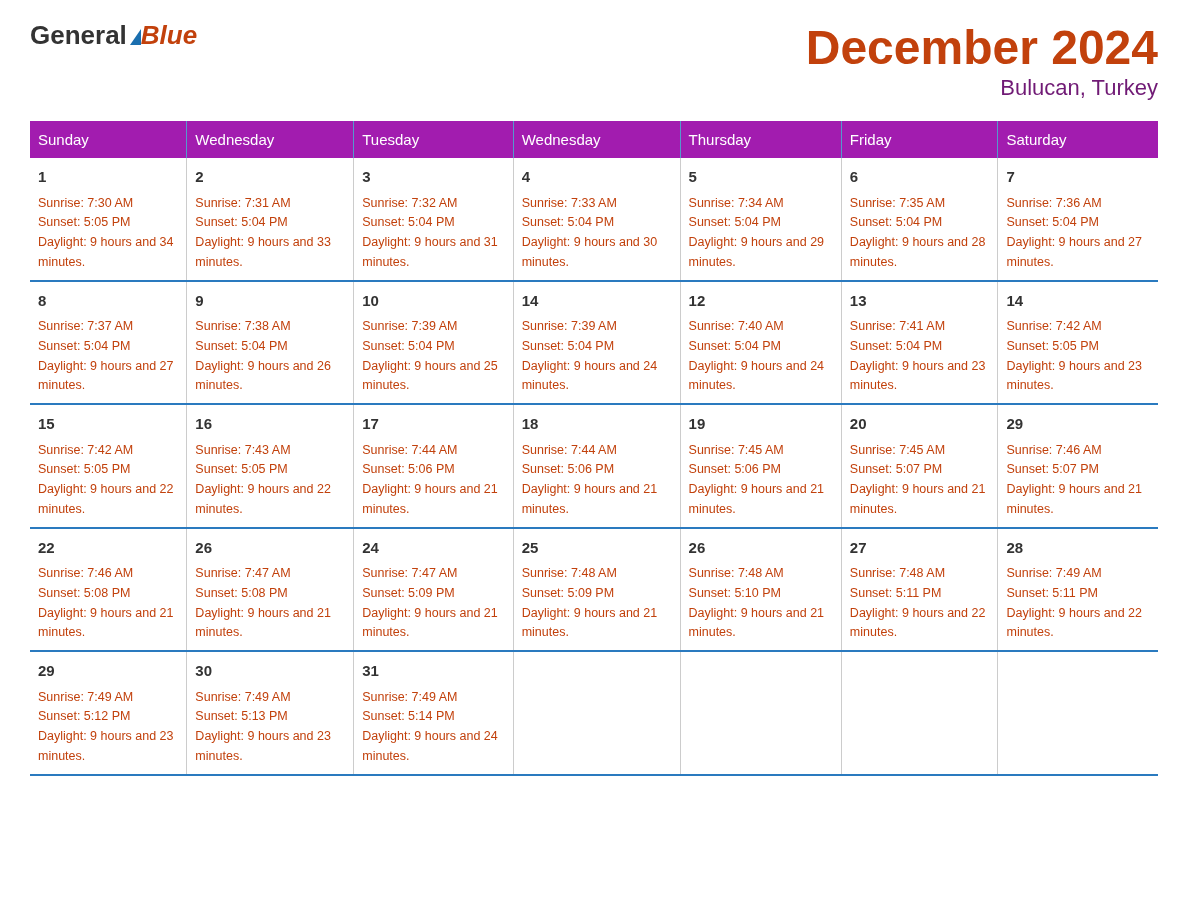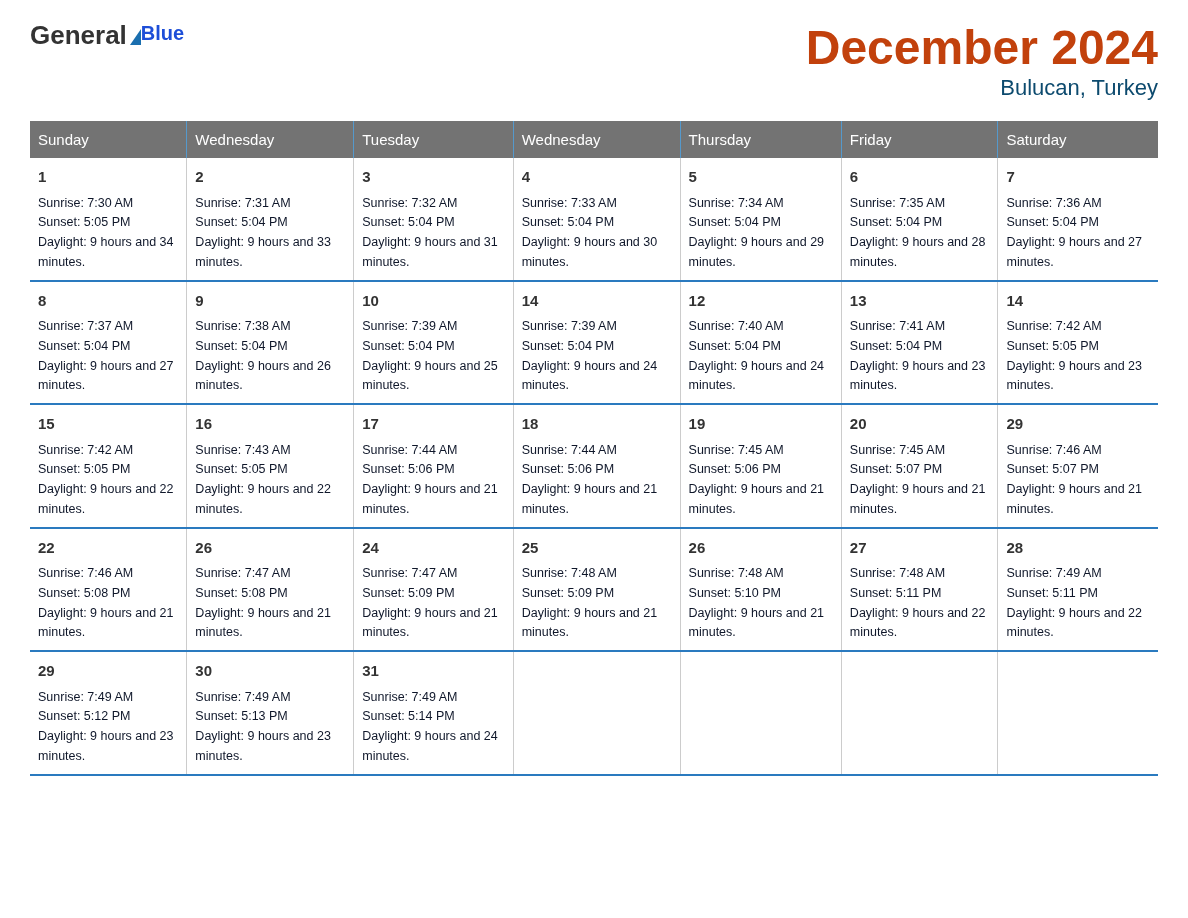--- a/index.html
+++ b/index.html
@@ -31,29 +31,29 @@
       text-align: right;
     }
     .title-block h1 {
       font-size: 48px;
       font-weight: bold;
       color: #c2410c;
     }
     .title-block h2 {
       font-size: 22px;
       font-weight: normal;
-      color: #0c4a6e;
+      color: #701a75;
     }
     table {
       width: 100%;
       border-collapse: collapse;
       font-size: 13px;
     }
     thead tr {
-      background-color: #737373;
+      background-color: #a21caf;
       color: #fff;
     }
     thead th {
       padding: 10px 8px;
       text-align: left;
       font-weight: normal;
       font-size: 15px;
       border-right: 1px solid #5599cc;
     }
     thead th:last-child {
@@ -74,34 +74,34 @@
       border-right: none;
     }
     .day-num {
       font-size: 15px;
       font-weight: bold;
       display: block;
       margin-bottom: 4px;
     }
     .day-info {
       font-size: 12.5px;
-      color: #0f172a;
+      color: #c2410c;
     }
   </style>
 </head>
 <body>
 
 <div class="header">
   <div class="logo">
     <div class="logo-line">
       <span style="color:#333;font-size:26px;font-weight:bold;">General</span>
       <span style="display:inline-block;width:0;height:0;border-left:11px solid transparent;border-bottom:16px solid #1a6faf;margin-left:3px;margin-bottom:-2px;"></span>
     </div>
     <div>
-      <span style="color:#1d4ed8;font-size:20px;font-weight:bold;">Blue</span>
+      <span style="color:#c2410c;font-size:26px;font-weight:bold;font-style:italic;">Blue</span>
     </div>
   </div>
   <div class="title-block">
     <h1>December 2024</h1>
     <h2>Bulucan, Turkey</h2>
   </div>
 </div>
 
 <table>
   <thead>

